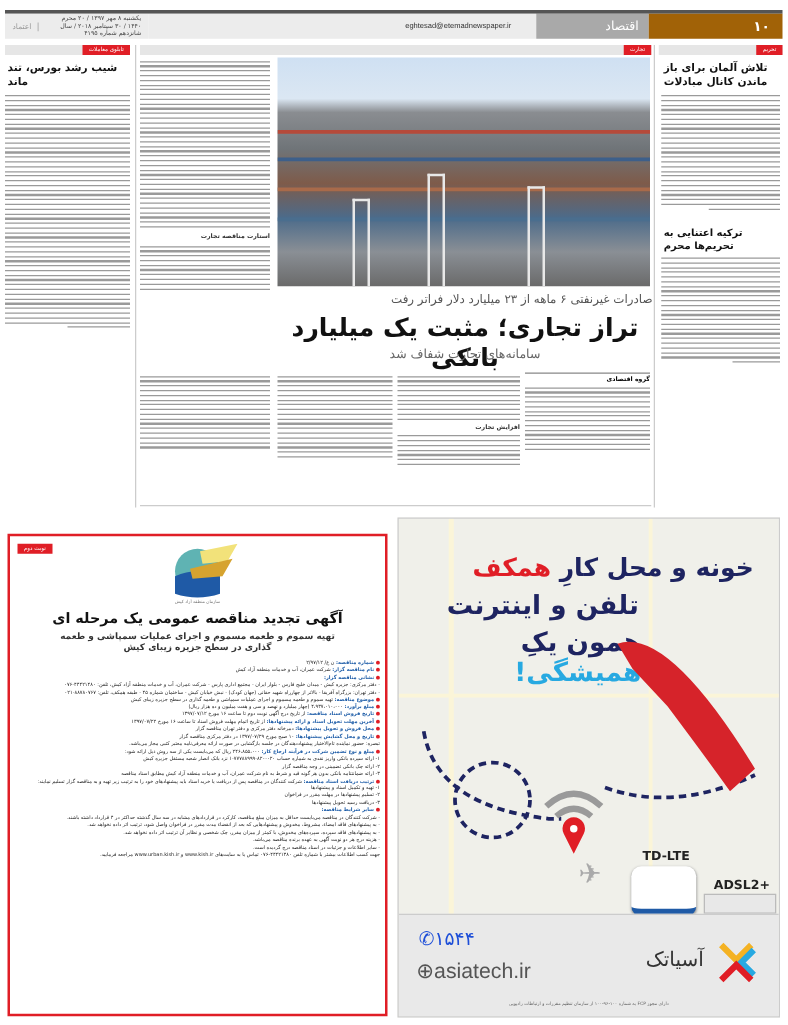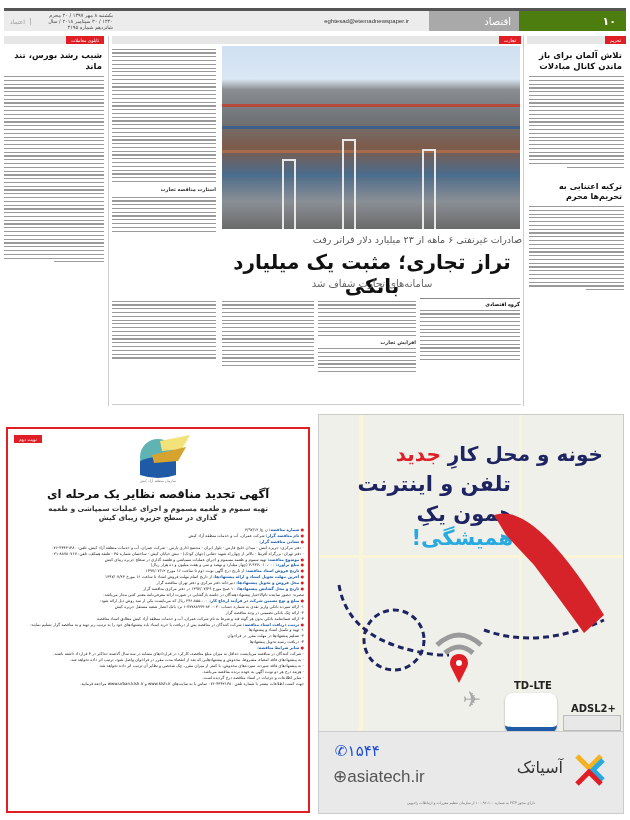--- a/index.html
+++ b/index.html
@@ -3,26 +3,26 @@
 <meta charset="utf-8">
 <style>
 *{box-sizing:border-box;margin:0;padding:0}
 body{width:630px;height:820px;background:#fff;font-family:"DejaVu Sans",sans-serif;overflow:hidden;position:relative;direction:rtl}
 .topline{position:absolute;top:8px;left:4px;right:4px;height:3px;background:#555}
 .header{position:absolute;top:11px;left:4px;right:4px;height:20px;display:flex;direction:ltr}
 .hdr-date{flex:1;background:#ececec;display:flex;align-items:center;padding:0 6px;font-size:5px;color:#444;gap:6px}
 .hdr-date .logo{font-size:6px;color:#999;border-right:1px solid #bbb;padding-right:5px}
 .hdr-mid{width:310px;background:#ececec;display:flex;align-items:center;justify-content:flex-end;padding-right:20px;font-size:6px;color:#333;font-family:"Liberation Sans",sans-serif}
 .hdr-section{width:90px;background:#a9a9a9;color:#fff;display:flex;align-items:center;justify-content:flex-end;padding-right:8px;font-size:10px}
-.hdr-page{width:107px;background:#4d7c0f;color:#fff;display:flex;align-items:center;justify-content:flex-end;padding-right:10px;font-size:11px;font-weight:bold}
+.hdr-page{width:107px;background:#a16207;color:#fff;display:flex;align-items:center;justify-content:flex-end;padding-right:10px;font-size:11px;font-weight:bold}
 .col{position:absolute;top:36px}
 .tagbar{height:8px;background:#e6e6e6;position:relative}
 .tag{position:absolute;right:0;top:0;height:8px;background:#e01e26;color:#fff;font-size:4.5px;padding:0 5px;display:flex;align-items:center}
 .tag.left{right:auto;left:0}
-.headline{font-weight:bold;text-align:right;color:#111}
+.headline{font-weight:bold;text-align:left;color:#111}
 .txt{font-size:4.2px;line-height:6.4px;color:#333;text-align:justify}
 .fake{display:block;height:1.2px;background:#9a9a9a;margin:2.6px 0}
 .vline{position:absolute;width:1px;background:#ccc}
 .photo{position:absolute;left:112px;top:46px;width:418px;height:183px;background:linear-gradient(180deg,#cfe0f2 0%,#dbe7f3 18%,#8a8d91 24%,#6f7478 40%,#7e5b4a 55%,#4c6b8a 70%,#8a8f95 85%,#6a6a6a 100%);overflow:hidden}
 .photo .crane{position:absolute;bottom:0;width:14px;height:70px;border:2px solid #e8e8e8;border-bottom:none}
 .photo .stripe{position:absolute;left:0;right:0;height:3px}
 .kicker{position:absolute;top:234px;left:222px;width:300px;font-size:9.5px;color:#555;}
 .main-head{position:absolute;top:250px;left:222px;width:300px;font-size:20px;font-weight:bold;color:#111;text-align:center}
 .sub-head{position:absolute;top:278px;left:222px;width:300px;font-size:10px;color:#666;text-align:center}
 .ad-left{position:absolute;left:6px;top:427px;width:304px;height:386px;border:2px solid #e01e26;background:#fff}
@@ -320,21 +320,21 @@
   <span class="tag left" style="left:6px;top:6px;position:absolute">نوبت دوم</span>
   <div style="position:absolute;left:124px;top:6px;width:60px;height:44px">
     <svg width="60" height="44" viewBox="0 0 60 44">
       <circle cx="26" cy="22" r="18" fill="#5fb3b3"></circle>
       <path d="M8 26 Q26 18 44 26 L44 40 Q26 46 8 40Z" fill="#1f5aa6"></path>
       <path d="M28 6 L58 0 L50 14 L30 16Z" fill="#f2e27a"></path>
       <path d="M20 20 L54 12 L46 26 L22 28Z" fill="#d6a32f"></path>
     </svg>
   </div>
   <div style="position:absolute;top:50px;left:0;right:0;text-align:center;font-size:3.5px;color:#777">سازمان منطقه آزاد کیش</div>
-  <div style="position:absolute;top:58px;left:0;right:0;text-align:center;font-size:11.5px;font-weight:bold;color:#111">آگهی تجدید مناقصه نظایر یک مرحله ای</div>
+  <div style="position:absolute;top:58px;left:0;right:0;text-align:center;font-size:11.5px;font-weight:bold;color:#111">آگهی تجدید مناقصه عمومی یک مرحله ای</div>
   <div style="position:absolute;top:75px;left:30px;right:30px;text-align:center;font-size:7.2px;line-height:9px;font-weight:bold;color:#333">تهیه سموم و طعمه مسموم و اجرای عملیات سمپاشی و طعمه گذاری در سطح جزیره زیبای کیش</div>
   <div id="tender-list" style="position:absolute;top:98px;left:4px;right:4px;font-size:4px;line-height:5.9px;color:#222;text-align:right">
       <div><span class="bul">● </span><span class="lbl">شماره مناقصه:</span> <span>ن ع/ ۲/۹۷/۱۲</span></div>
       <div><span class="bul">● </span><span class="lbl">نام مناقصه گزار:</span> <span>شرکت عمران، آب و خدمات منطقه آزاد کیش</span></div>
       <div><span class="bul">● </span><span class="lbl">نشانی مناقصه گزار:</span> <span></span></div>
       <div><span>- دفتر مرکزی: جزیره کیش - میدان خلیج فارس - بلوار ایران - مجتمع اداری پارس - شرکت عمران، آب و خدمات منطقه آزاد کیش، تلفن: ۴۴۴۲۱۴۸۰-۰۷۶</span></div>
       <div><span>- دفتر تهران: بزرگراه آفریقا - بالاتر از چهارراه شهید حقانی (جهان کودک) - نبش خیابان کیش - ساختمان شماره ۴۵ - طبقه همکف، تلفن: ۸۸۷۸۰۷۶۷-۰۲۱</span></div>
       <div><span class="bul">● </span><span class="lbl">موضوع مناقصه:</span> <span>تهیه سموم و طعمه مسموم و اجرای عملیات سمپاشی و طعمه گذاری در سطح جزیره زیبای کیش</span></div>
       <div><span class="bul">● </span><span class="lbl">مبلغ برآورد:</span> <span>۴،۹۳۷،۰۱۰،۰۰۰ (چهار میلیارد و نهصد و سی و هفت میلیون و ده هزار ریال)</span></div>
       <div><span class="bul">● </span><span class="lbl">تاریخ فروش اسناد مناقصه:</span> <span>از تاریخ درج آگهی نوبت دوم تا ساعت ۱۶ مورخ ۱۳۹۷/۰۷/۱۲</span></div>
@@ -366,21 +366,21 @@
     <div class="map-road" style="left:0;top:140px;width:306px;height:3px"></div>
     <div class="map-road" style="left:200px;top:0;width:3px;height:320px"></div>
     <svg style="position:absolute;left:0;top:0" width="306" height="318">
       <path d="M20 170 Q30 230 120 240 L130 240" stroke="#1e2461" stroke-width="3" stroke-dasharray="6 4" fill="none"></path>
       <circle cx="75" cy="225" r="30" stroke="#1e2461" stroke-width="3" stroke-dasharray="6 4" fill="none"></circle>
       <path d="M165 215 Q220 235 285 205" stroke="#1e2461" stroke-width="3" stroke-dasharray="6 4" fill="none"></path>
     </svg>
   </div>
   <div class="ad-h1" style="top:27px;right:20px;font-size:20px">
     <span>خونه و محل کارِ</span>
-    <span style="color:#e01e26">جدید</span>
+    <span style="color:#e01e26">همکف</span>
   </div>
   <div class="ad-h1" style="top:57px;right:112px;font-size:21px">تلفن و اینترنت</div>
   <div class="ad-h1" style="top:87px;right:110px;font-size:21px">
     <span>همون یکِ</span>
     <span style="color:#27a9e1">همیشگی!</span>
   </div>
   <svg style="position:absolute;left:155px;top:90px" width="150" height="130">
     <path d="M20 10 Q60 -4 130 110 L110 128 Q90 100 60 60 L32 30 Z" fill="#d6232a"></path>
   </svg>
   <svg style="position:absolute;left:110px;top:210px" width="60" height="60">

